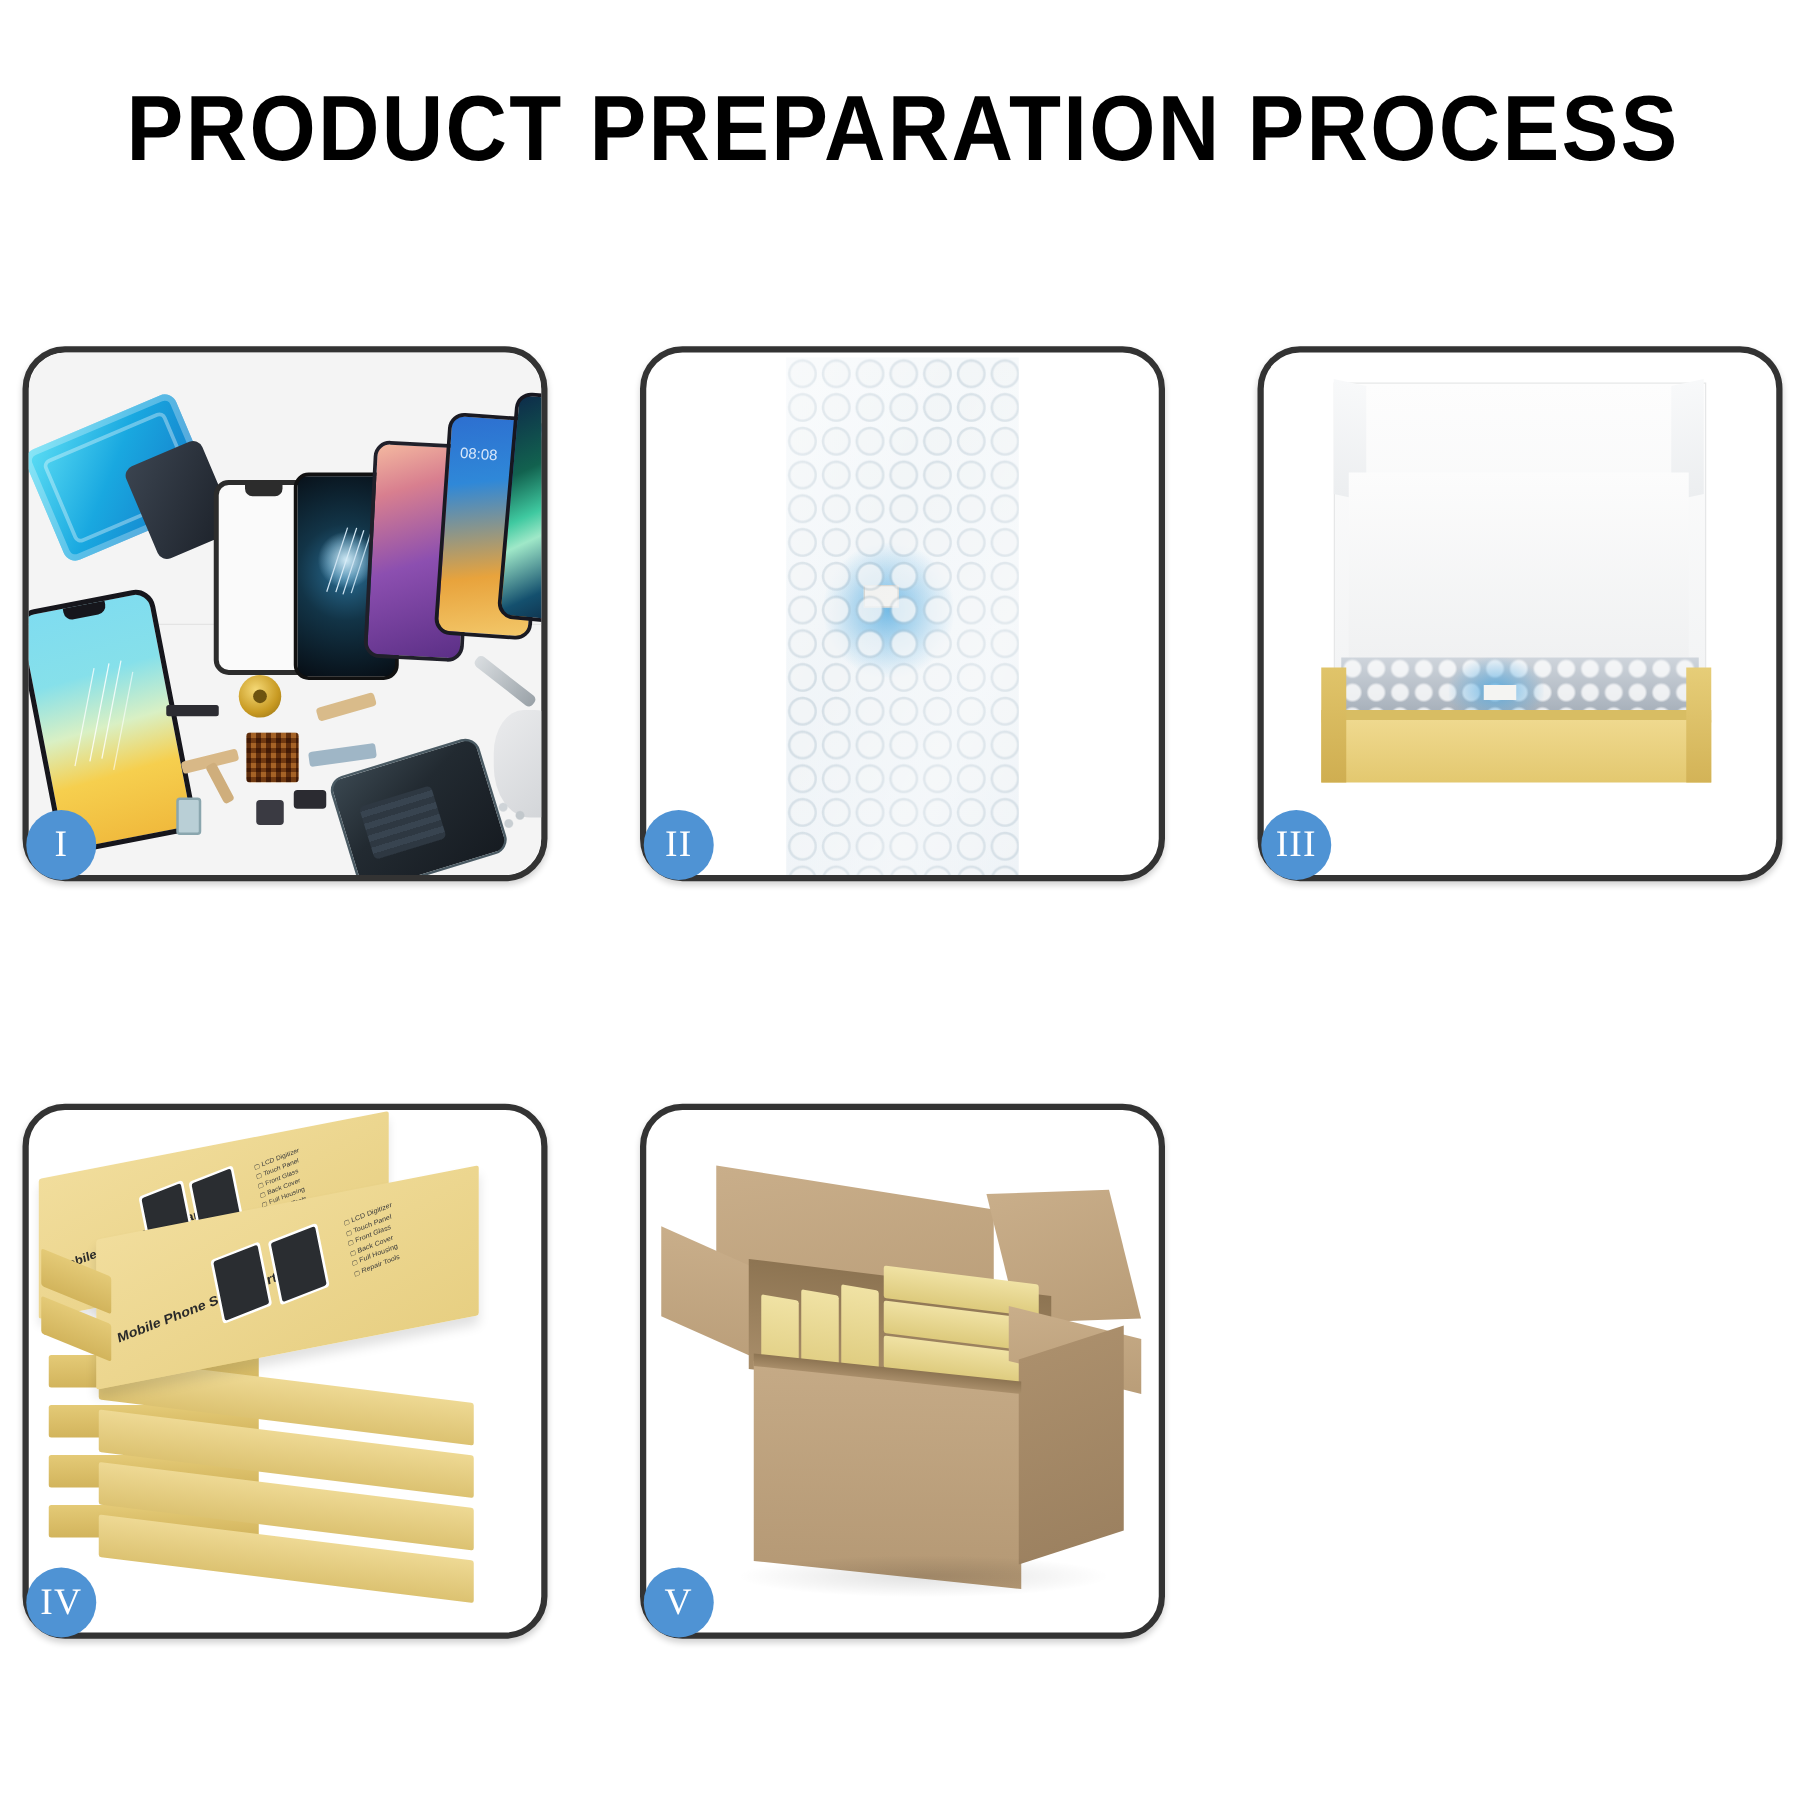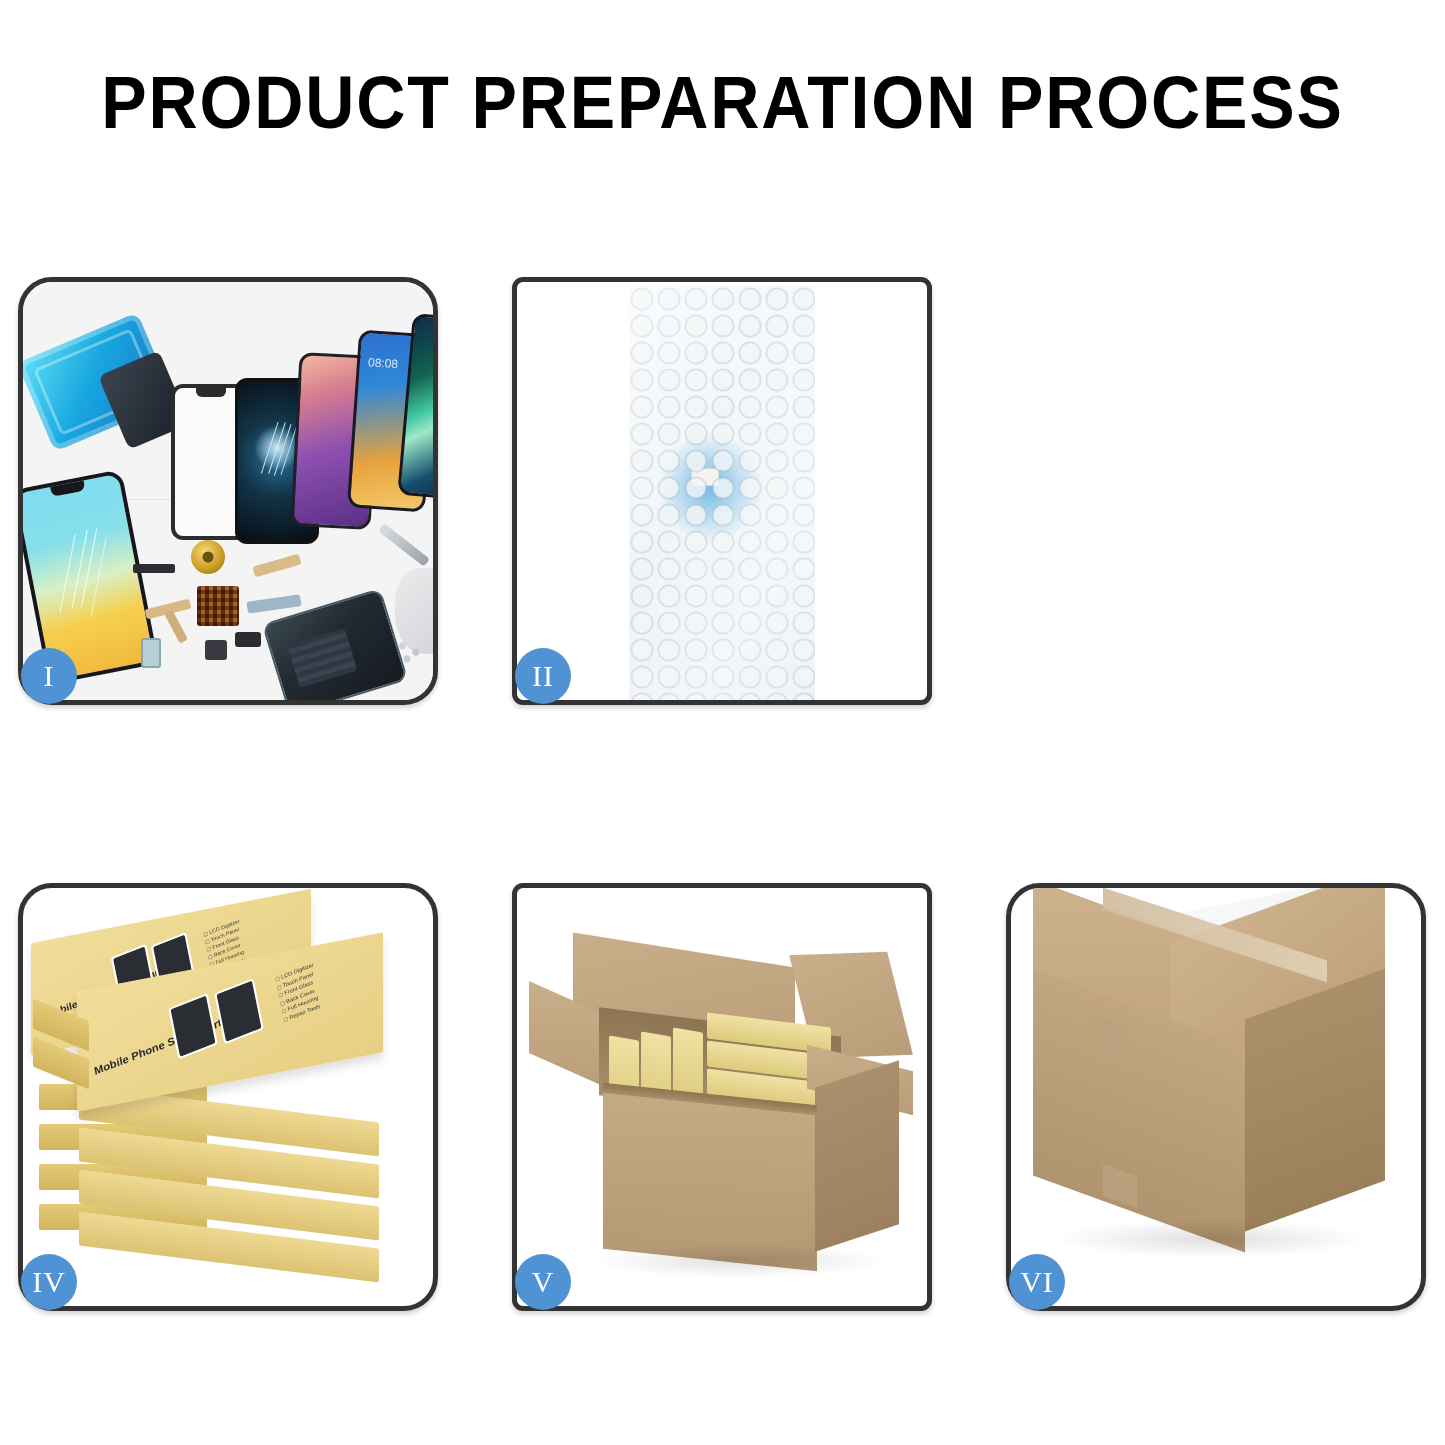--- a/index.html
+++ b/index.html
@@ -21,21 +21,21 @@
   .grid{position:absolute;left:0;top:277px;width:1445px;}
   .row{position:relative;height:428px;}
   .row2{margin-top:178px;}
   .panel{
     position:absolute;width:420px;height:428px;
     border:5px solid #333333;border-radius:34px;
     background:#ffffff;box-sizing:border-box;
     box-shadow:0 3px 5px rgba(0,0,0,0.18);
     overflow:visible;
   }
-  .col1{left:18px;} .col2{left:512px;border-radius:11px;} .col3{left:1006px;}
+  .col1{left:18px;} .col2{left:512px;} .col3{left:1006px;}
   .stage{position:absolute;inset:0;border-radius:30px;overflow:hidden;}
   .badge{
     position:absolute;left:-2px;bottom:-4px;width:56px;height:56px;
     border-radius:50%;background:#4f93d4;color:#fff;
     font-family:"Liberation Serif", serif;font-size:30px;
     display:flex;align-items:center;justify-content:center;
     z-index:30;letter-spacing:1px;
   }
 
   
@@ -243,20 +243,36 @@
           <div class="p2screen"></div>
           <div class="p2blue"></div>
           <div class="p2label"></div>
           <div class="bubbles"></div>
           <div class="p2sheen"></div>
         </div>
       </div>
       <div class="badge">II</div>
     </div>
 
+    <div class="panel col3">
+      <div class="stage">
+        <div class="p3lidback"></div>
+        <div class="p3flapL"></div>
+        <div class="p3flapR"></div>
+        <div class="p3foam"></div>
+        <div class="p3inner"></div>
+        <div class="p3bluepatch"></div>
+        <div class="p3tag"></div>
+        <div class="p3rim"></div>
+        <div class="p3front"></div>
+        <div class="p3left"></div>
+        <div class="p3right"></div>
+      </div>
+      <div class="badge">III</div>
+    </div>
   </div>
 
   <div class="row row2">
 
     <div class="panel col1">
       <div class="stage">
 
         <div class="stackbox sb-side" style="left:16px;top:196px;width:168px;height:26px;"></div>
         <div class="stackbox sb-side" style="left:16px;top:236px;width:168px;height:26px;"></div>
         <div class="stackbox sb-side" style="left:16px;top:276px;width:168px;height:26px;"></div>
@@ -330,30 +346,14 @@
         <div class="carton c-flap" style="left:290px;top:170px;width:106px;height:44px;transform:skewY(14deg);"></div>
 
         <div class="carton c-front" style="left:86px;top:212px;width:214px;height:160px;transform:skewY(6deg);"></div>
         <div class="carton c-side" style="left:298px;top:186px;width:84px;height:164px;transform:skewY(-18deg);"></div>
         <div class="carton c-inner" style="left:86px;top:206px;width:214px;height:10px;transform:skewY(6deg);"></div>
         <div class="shadowfloor" style="left:72px;top:356px;width:300px;height:34px;"></div>
       </div>
       <div class="badge">V</div>
     </div>
 
-    <div class="panel col3">
-      <div class="stage">
-        <div class="carton" style="left:36px;top:18px;width:334px;height:126px;background:linear-gradient(150deg,#fbfbfb,#eef0f1);transform:skewY(-11deg);"></div>
-
-        <div class="carton s-top" style="left:22px;top:30px;width:212px;height:120px;transform:skewY(20deg);"></div>
-        <div class="carton s-top" style="left:160px;top:16px;width:214px;height:126px;transform:skewY(-20deg);"></div>
-        <div class="tape" style="left:92px;top:36px;width:224px;height:22px;transform:skewY(18deg);"></div>
-
-        <div class="carton s-front" style="left:22px;top:120px;width:212px;height:206px;transform:skewY(20deg);"></div>
-        <div class="carton s-side" style="left:234px;top:106px;width:140px;height:212px;transform:skewY(-20deg);"></div>
-        <div class="tapetab" style="left:82px;top:132px;width:34px;height:32px;transform:skewY(20deg);"></div>
-        <div class="tapetab" style="left:92px;top:282px;width:34px;height:32px;transform:skewY(20deg);"></div>
-        <div class="shadowfloor" style="left:40px;top:332px;width:320px;height:38px;"></div>
-      </div>
-      <div class="badge">VI</div>
-    </div>
   </div>
 </div>
 
 </body></html>

